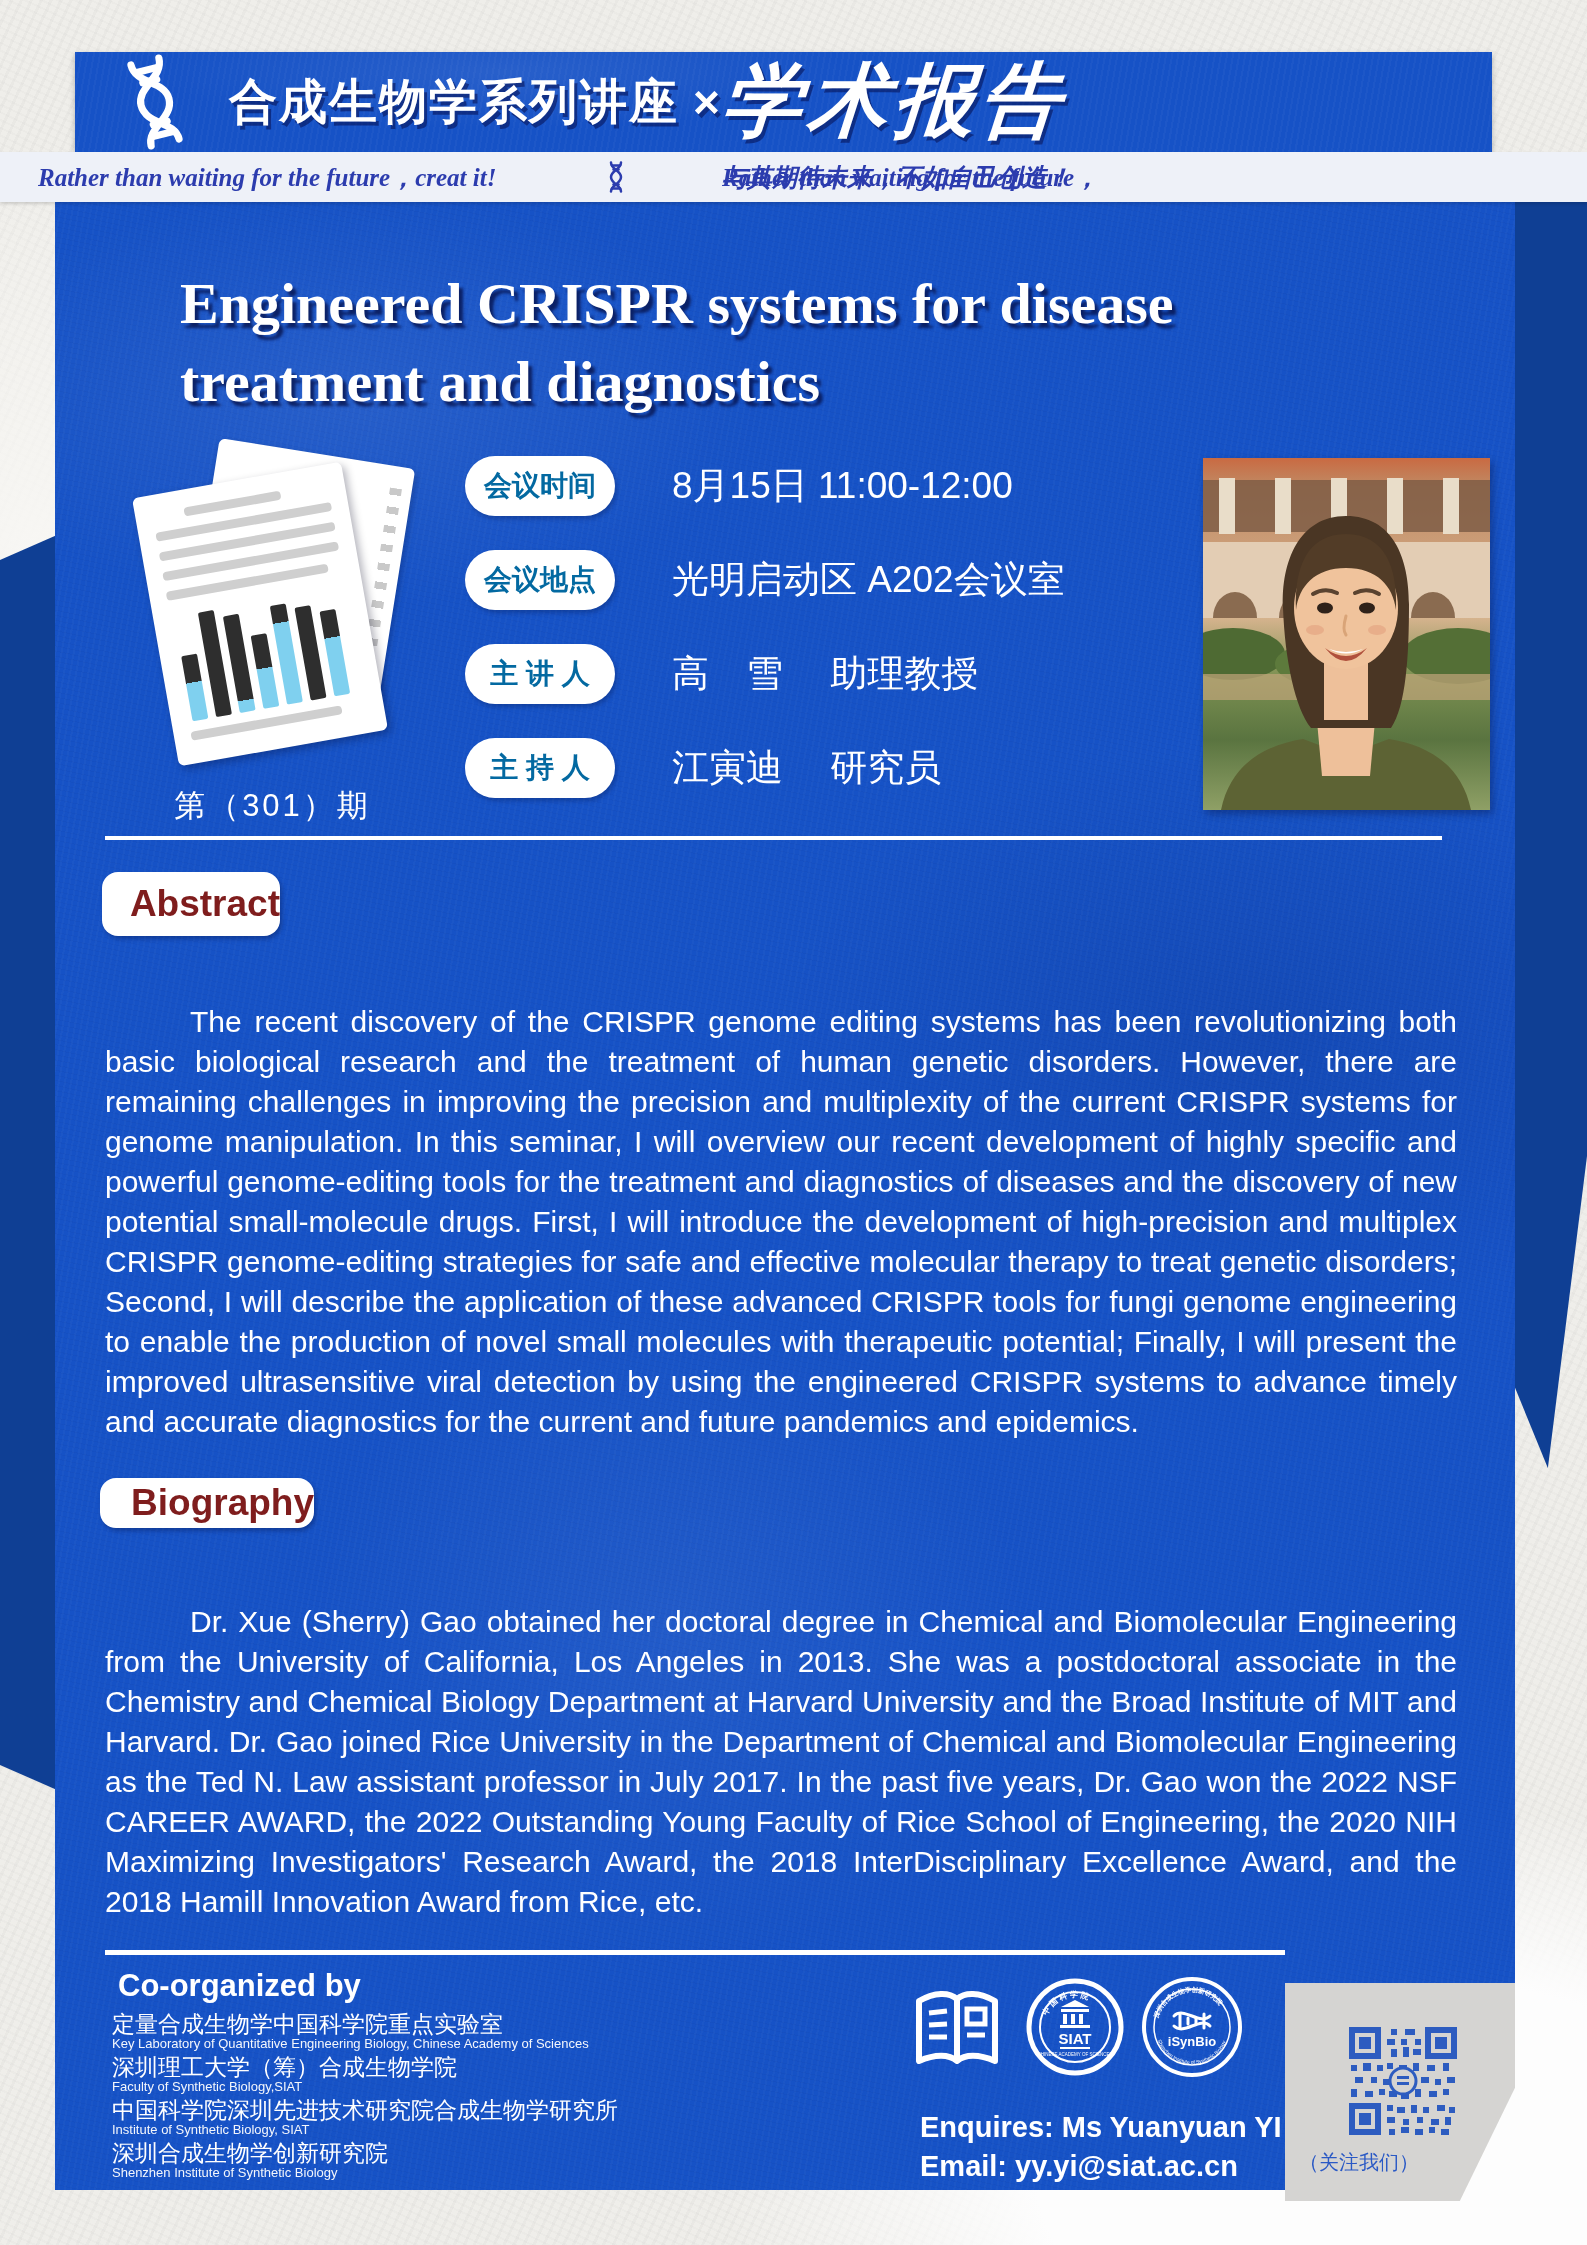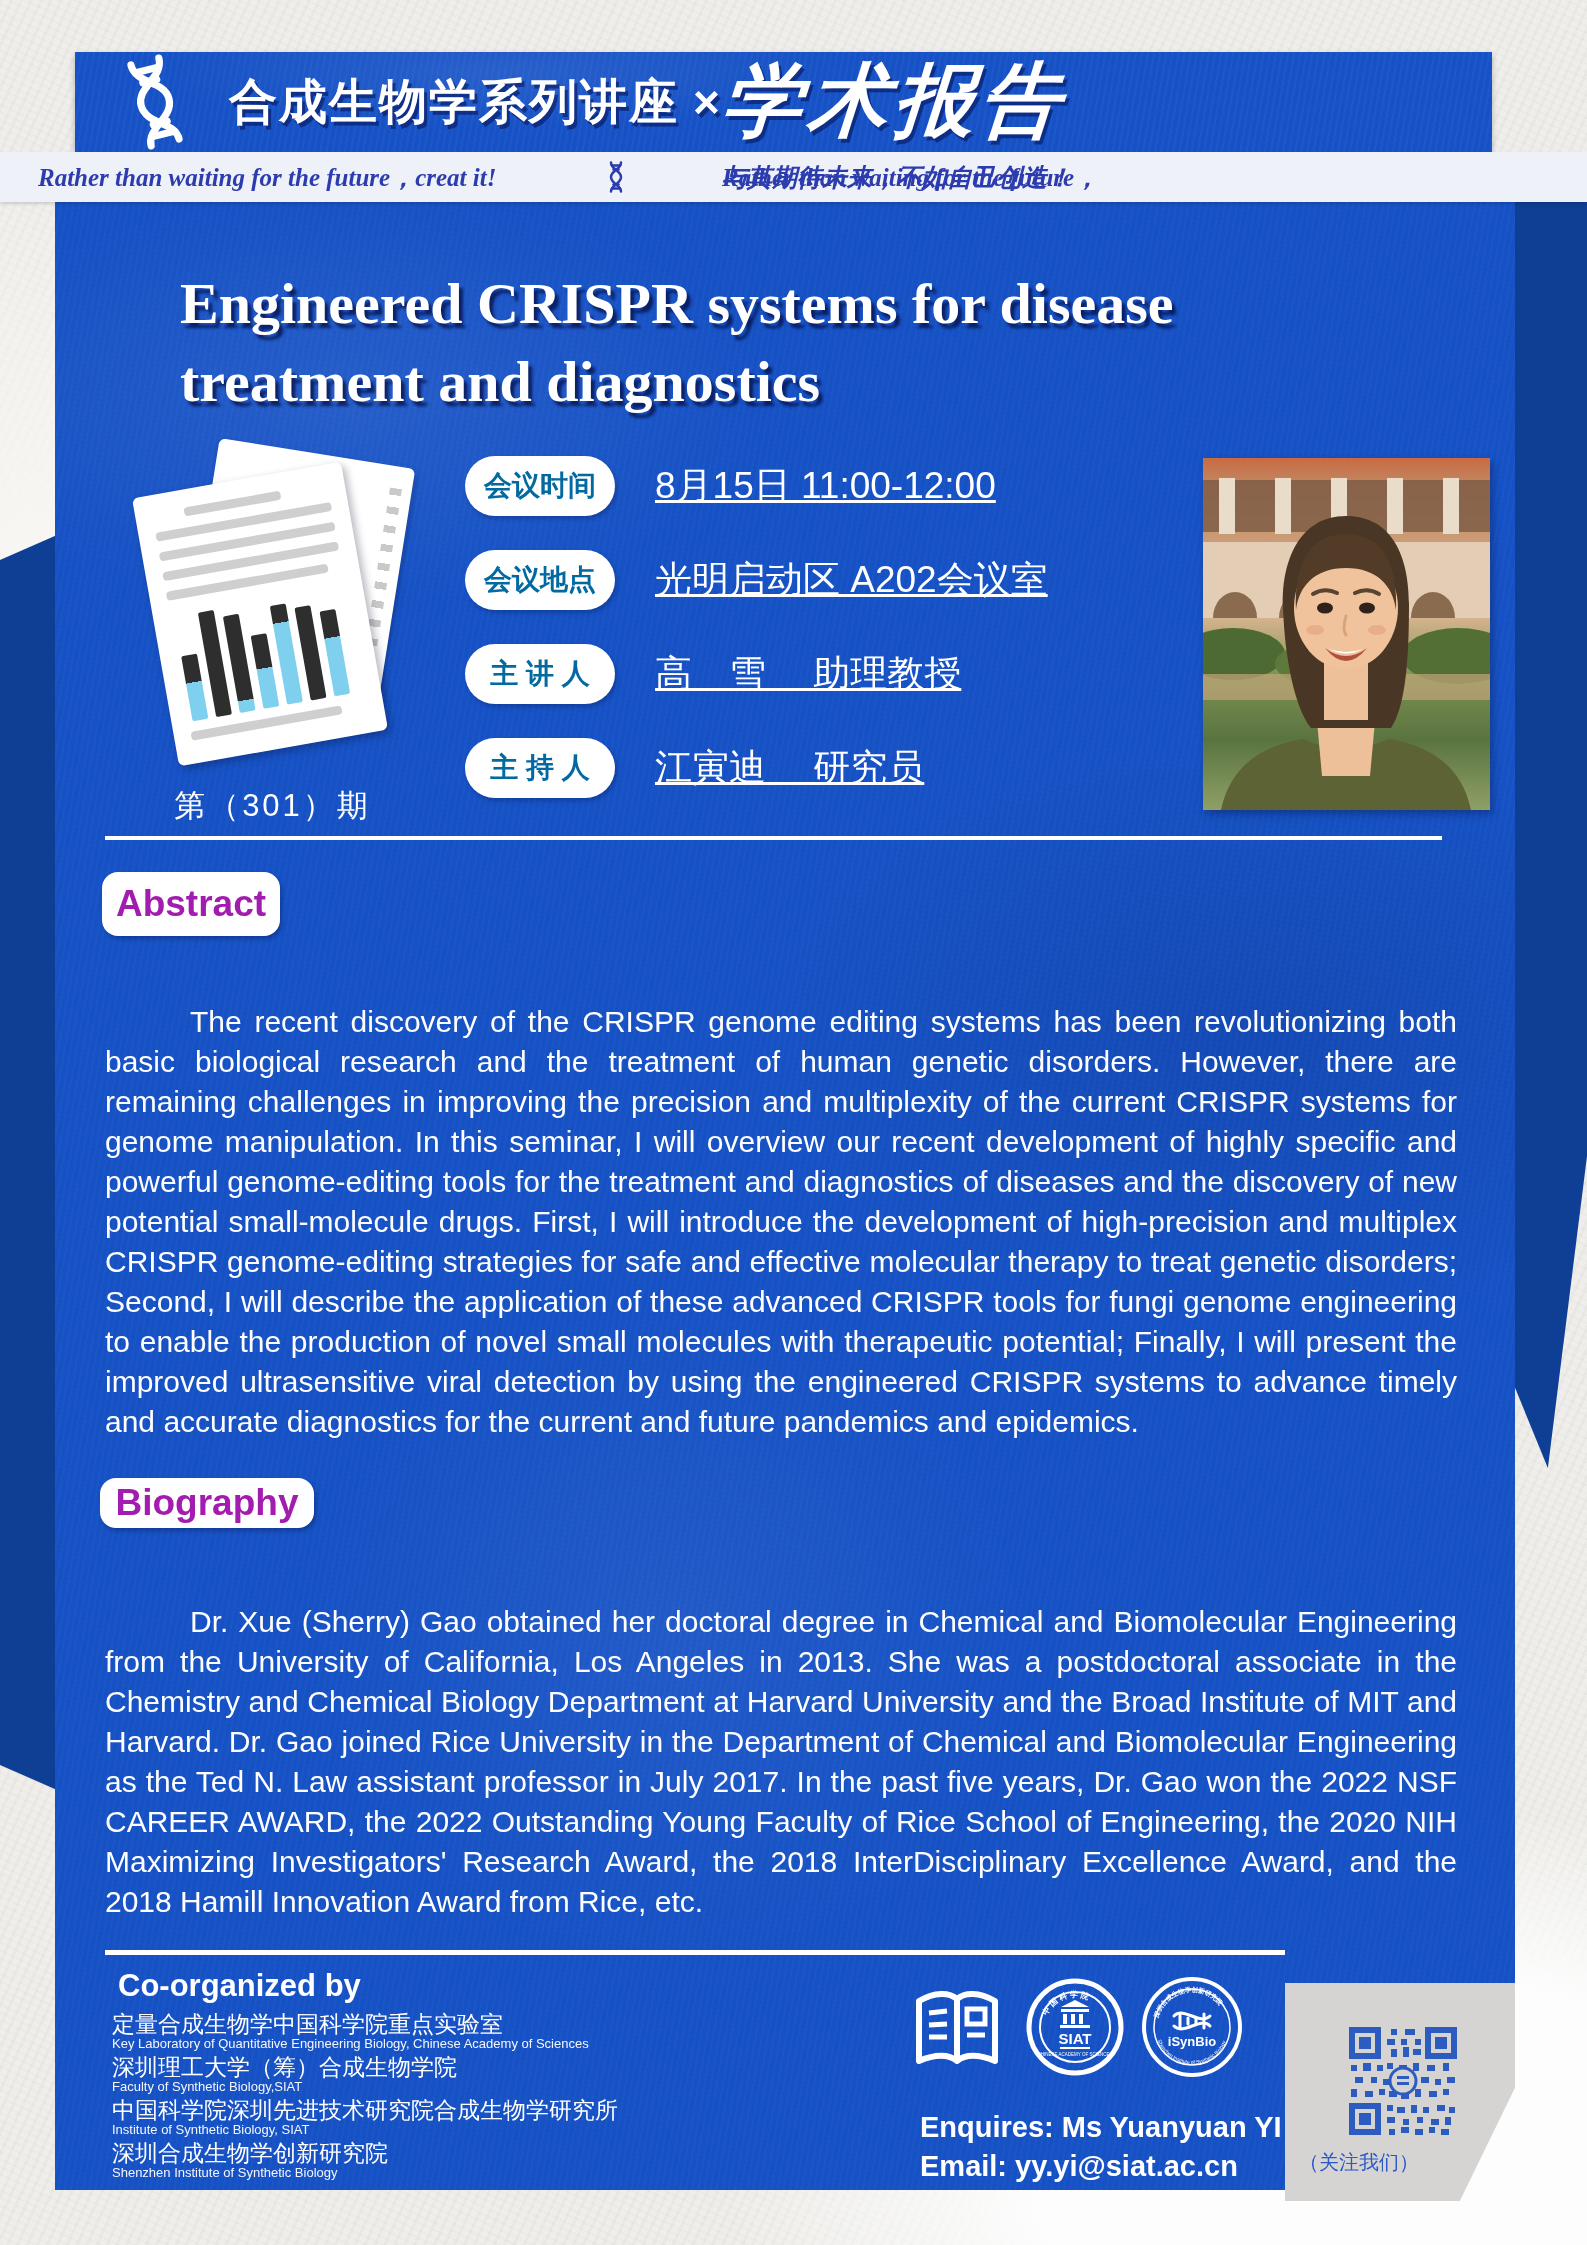--- a/index.html
+++ b/index.html
@@ -71,28 +71,28 @@
   .doc-chart{display:flex;align-items:flex-end;gap:8px;height:112px;margin-top:10px;padding:0 4px;}
   .bar{width:16px;border-radius:2px;}
   .doc-base{height:9px;background:#cfcfcf;border-radius:4px;margin-top:10px;width:86%;}
   .issue{left:140px;top:785px;width:265px;text-align:center;color:#fff;font-size:31px;letter-spacing:3px;}
   
   .info-row{position:absolute;left:465px;display:flex;align-items:center;height:62px;}
   .r0{top:455px;} .r1{top:549px;} .r2{top:643px;} .r3{top:737px;}
   .pill{width:150px;height:60px;background:#fff;border-radius:32px;display:flex;align-items:center;
     justify-content:center;font-weight:bold;font-size:28px;color:#0369a1;flex:0 0 auto;
     box-shadow:2px 3px 4px rgba(0,10,50,.25);}
-  .ivalue{margin-left:40px;font-size:37px;color:#fff;white-space:nowrap;text-decoration:underline;}
+  .ivalue{margin-left:57px;font-size:37px;color:#fff;white-space:nowrap;}
   .info-line{left:105px;top:836px;width:1337px;height:4px;background:#fff;}
   
   .photo{left:1203px;top:458px;width:287px;height:352px;box-shadow:3px 4px 8px rgba(0,0,30,.3);overflow:hidden;}
   .photo svg{display:block;}
   
   .badge{position:absolute;background:#fff;border-radius:16px;display:inline-flex;align-items:center;
-    justify-content:center;font-weight:bold;color:#a21caf;box-shadow:2px 3px 4px rgba(0,10,50,.3);}
+    justify-content:flex-end;font-weight:bold;color:#7f1d1d;box-shadow:2px 3px 4px rgba(0,10,50,.3);}
   .abstract-badge{left:102px;top:872px;width:178px;height:64px;font-size:37px;}
   .bio-badge{left:100px;top:1478px;width:214px;height:50px;font-size:37px;}
   .body-text{position:absolute;left:105px;width:1352px;font-size:30px;line-height:40px;color:#fff;
     text-align:justify;text-indent:85px;}
   .abstract-text{top:972px;}
   .bio-text{top:1572px;}
   
   .footer-line{left:105px;top:1950px;width:1180px;height:5px;background:#fff;}
   .coorg{left:118px;top:1968px;font-size:31px;font-weight:bold;color:#fff;}
   .orgs{left:112px;top:2012px;color:#fff;}

